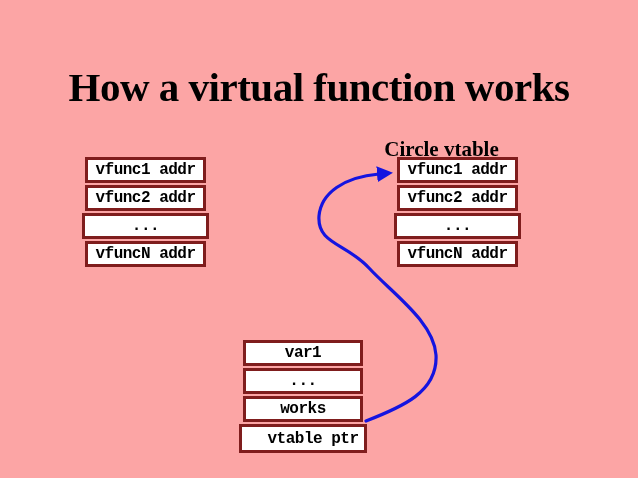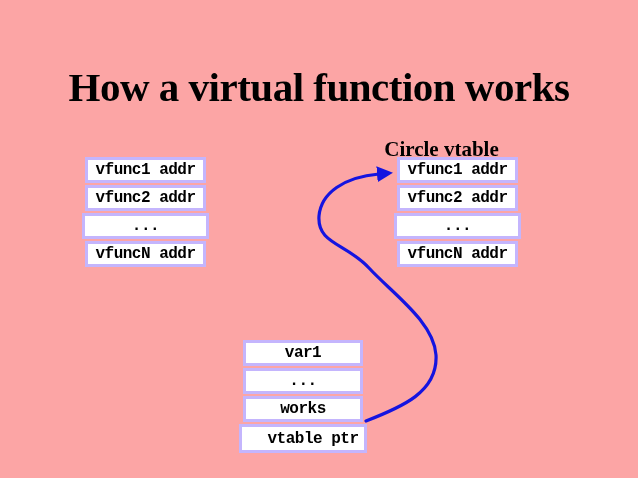--- a/index.html
+++ b/index.html
@@ -38,21 +38,21 @@
   .vtable {
     position: absolute;
     width: 121px;
   }
   .row {
     position: relative;
     box-sizing: border-box;
     width: 121px;
     height: 26px;
     margin-bottom: 2px;
-    border: 3px solid #c4b5fd;
+    border: 3px solid #7f1d1d;
     background: #ffffff;
     display: flex;
     align-items: center;
     justify-content: center;
     font-family: "Liberation Mono", monospace;
     font-weight: bold;
     font-size: 16px;
     letter-spacing: -0.5px;
     color: #000000;
     white-space: pre;

